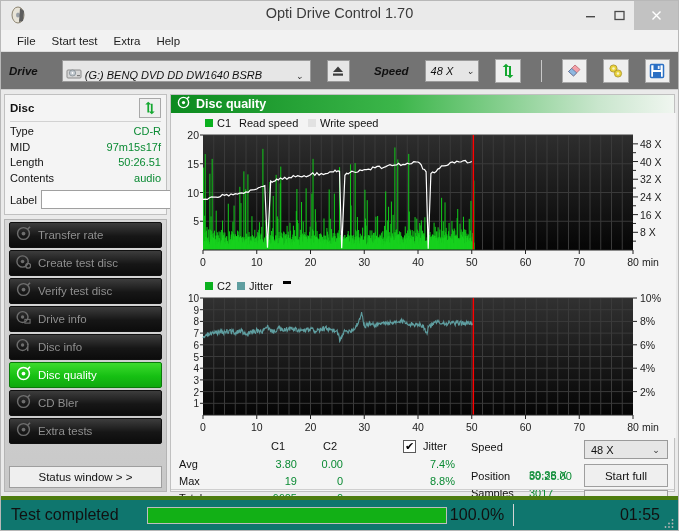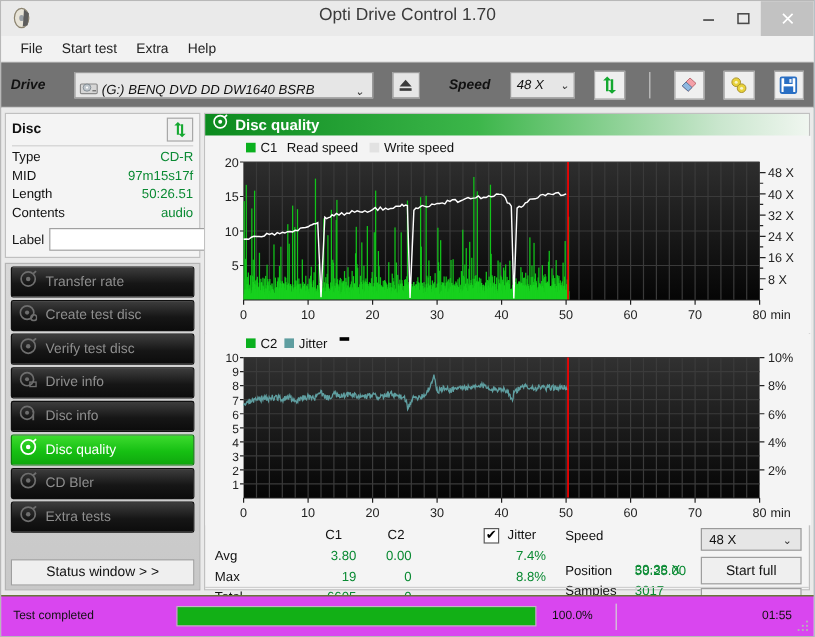--- a/index.html
+++ b/index.html
@@ -223,25 +223,25 @@
     font-size: 11.5px; color: #111;
   }
   #start-full { top: 26px; }
   #start-part { top: 52px; }
   #stats-rule { position: absolute; left: 0; right: 0; bottom: 1px; height: 1px; background: #cfcfcf; }
 
   
   #statusbar {
     position: absolute; left: 0; right: 0; bottom: 0;
     height: 34px;
-    background: #d946ef;
-    border-top: 1px solid #4d7c0f;
+    background: #0f766e;
+    border-top: 4px solid #4d7c0f;
     display: flex; align-items: center;
     padding: 0 4px;
-    font-size: 10px; color: #111;
+    font-size: 16px; color: #111;
   }
   #status-text { width: 142px; padding-left: 6px; }
   #progress-outer {
     width: 300px; height: 17px;
     background: #ffffff; border: 1px solid #bdbdbd;
   }
   #progress-fill { height: 100%; background: #12b016; }
   #progress-pct { width: 60px; text-align: center; }
   #sb-sep { width: 1px; height: 22px; background: #d4d4d4; margin: 0 6px; }
   #elapsed { flex: 1; text-align: right; padding-right: 14px; }

